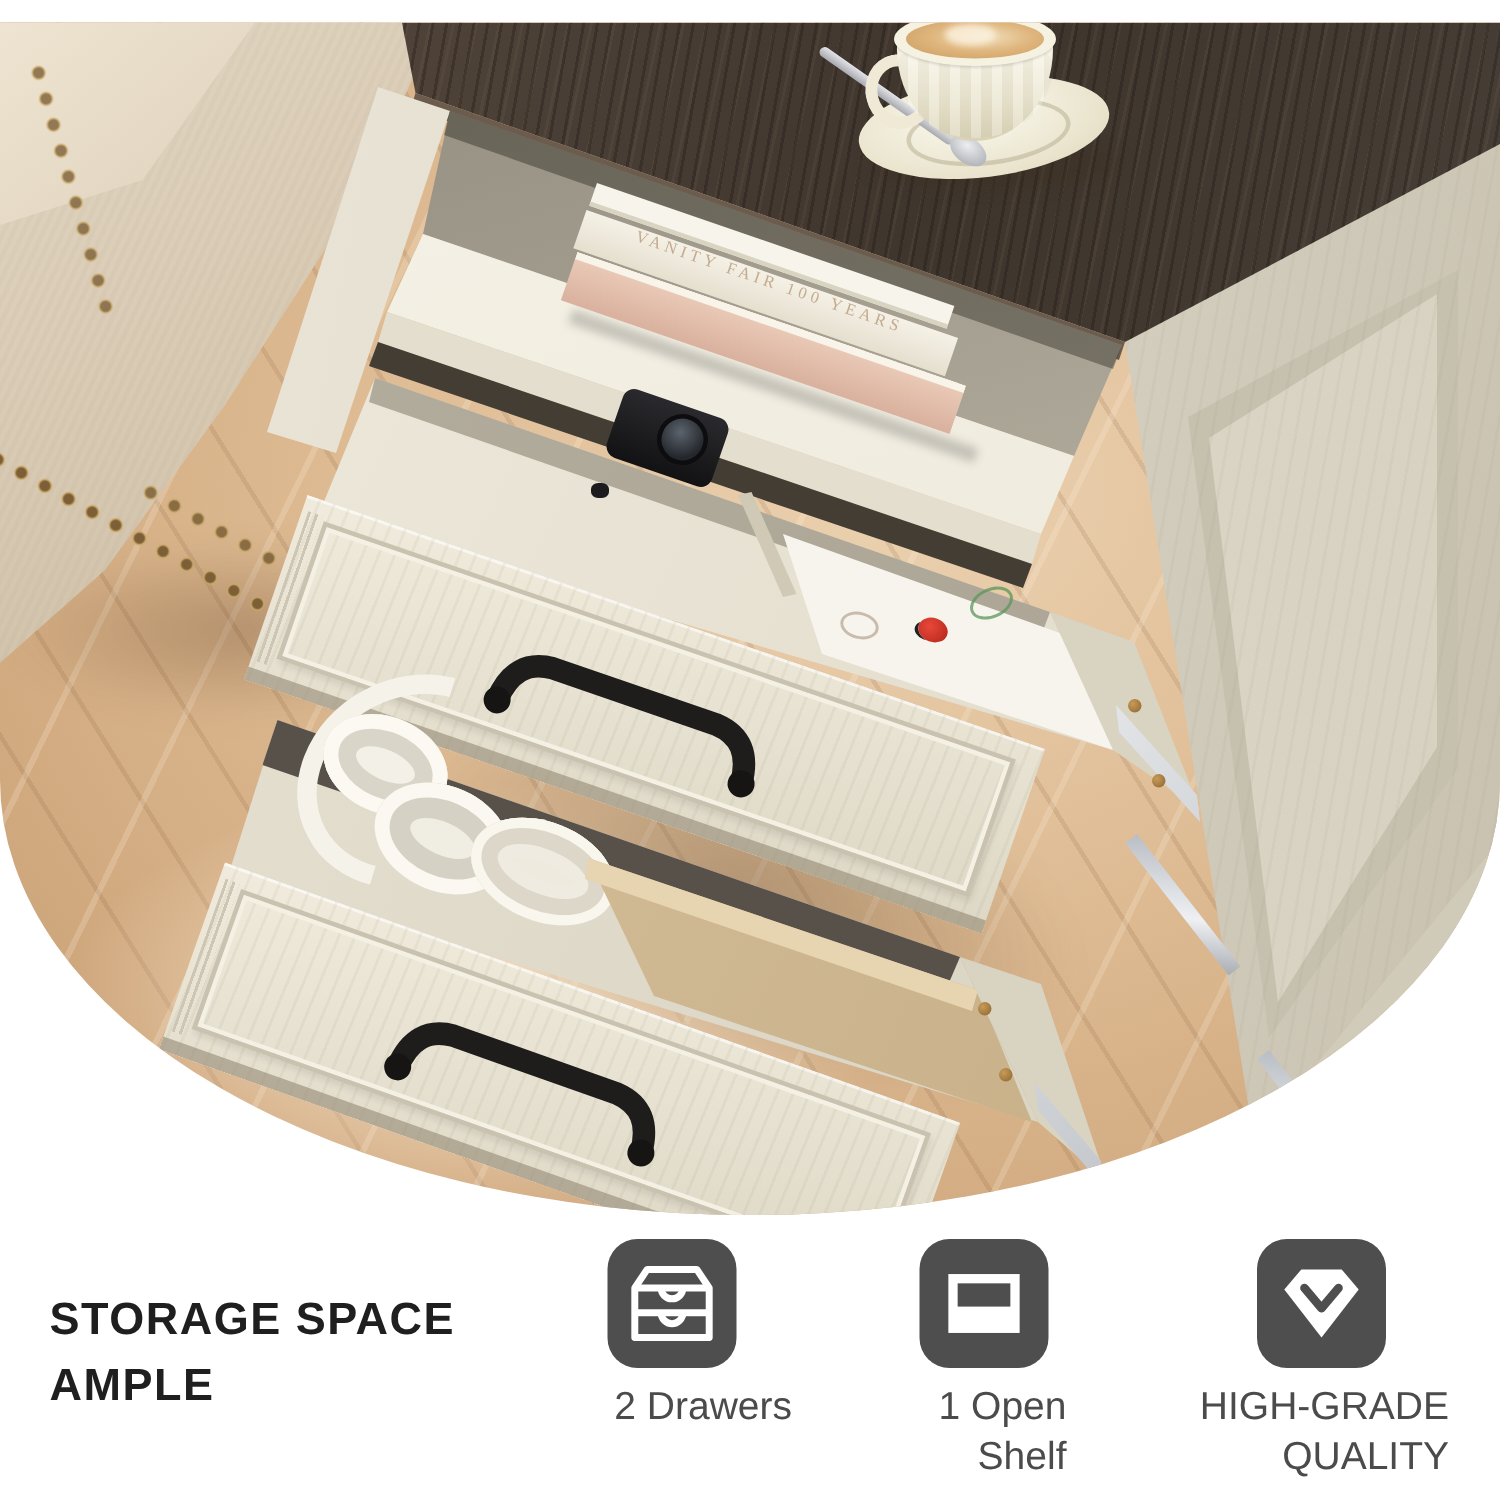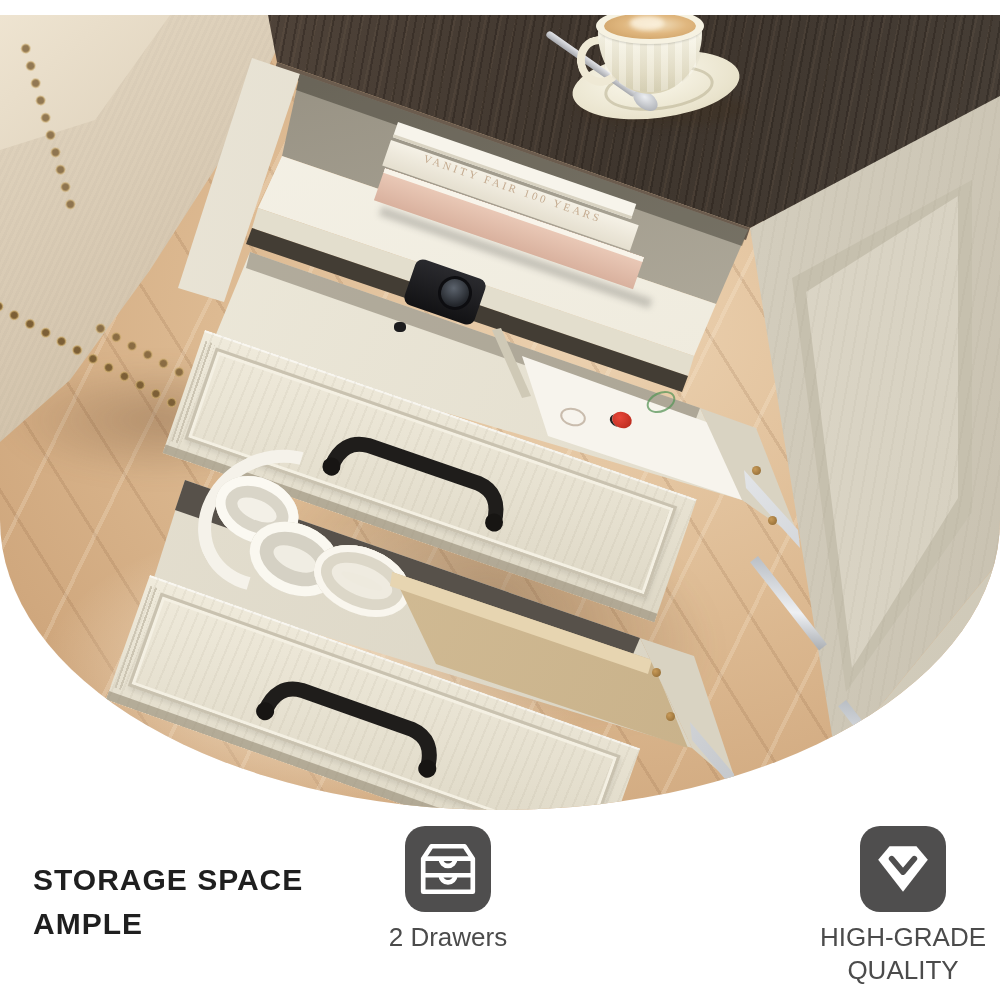--- a/index.html
+++ b/index.html
@@ -127,21 +127,21 @@
     background:rgba(250,240,220,.85);filter:blur(2px);}
   .cup-handle{left:577px;top:36px;width:30px;height:34px;border:8px solid #efe9d5;
     border-radius:50%;transform:rotate(-14deg);border-right-color:rgba(0,0,0,0);}
   .spoon-handle{left:549px;top:30px;width:108px;height:7px;transform-origin:0 0;transform:rotate(35deg);
     background:linear-gradient(180deg,#e3e4e8,#a7a9ae);border-radius:4px;}
   .spoon-bowl{left:632px;top:92px;width:27px;height:17px;border-radius:50%;transform:rotate(35deg);
     background:radial-gradient(ellipse at 40% 35%, #eceef1, #9fa2a8);}
   
   .headline{left:33px;top:858px;width:330px;color:#1f1f1f;font-weight:bold;font-size:30px;
     line-height:44px;letter-spacing:1px;}
-  .feature{text-align:center;}
+  .feature{text-align:right;}
   .ficon{width:86px;height:86px;border-radius:20px;margin:0 auto;display:flex;
     align-items:center;justify-content:center;}
   .flabel{margin-top:9px;font-size:26px;line-height:33px;color:#4b4b4b;}
 </style>
 </head>
 <body>
 
 <div class="canvas">
 
   <div class="photo">
@@ -265,22 +265,31 @@
         <path d="M14 8 H46 L54 20 V52 H6 V20 Z" fill="none" stroke="#fff" stroke-width="4.5" stroke-linejoin="round"></path>
         <path d="M6 20 H54" stroke="#fff" stroke-width="4.5"></path>
         <path d="M6 36 H54" stroke="#fff" stroke-width="4.5"></path>
         <path d="M23 20 a7 7 0 0 0 14 0" fill="none" stroke="#fff" stroke-width="4.5"></path>
         <path d="M23 36 a7 7 0 0 0 14 0" fill="none" stroke="#fff" stroke-width="4.5"></path>
       </svg>
     </div>
     <div class="flabel">2 Drawers</div>
   </div>
 
-
-  <div class="p feature" style="left:813px;top:826px;width:180px;">
+  <div class="p feature" style="left:576px;top:826px;width:160px;">
+    <div class="ficon" style="background:#4f4e4e;">
+      <svg width="62" height="62" viewBox="0 0 60 60">
+        <rect x="7" y="11" width="46" height="38" fill="#fff"></rect>
+        <rect x="13" y="17" width="34" height="15" fill="#4f4e4e"></rect>
+      </svg>
+    </div>
+    <div class="flabel" style="width:110px;margin-left:auto;margin-right:auto;">1 Open Shelf</div>
+  </div>
+
+  <div class="p feature" style="left:791px;top:826px;width:180px;">
     <div class="ficon" style="background:#4f4e4e;">
       <svg width="62" height="62" viewBox="0 0 60 60">
         <polygon points="17,8 43,8 54,21 30,52 6,21" fill="#fff"></polygon>
         <path d="M19 20 L30 33 L41 20" fill="none" stroke="#4f4e4e" stroke-width="5.5" stroke-linecap="round" stroke-linejoin="round"></path>
       </svg>
     </div>
     <div class="flabel" style="width:170px;margin-left:auto;margin-right:auto;">HIGH-GRADE QUALITY</div>
   </div>
 
 </div>

